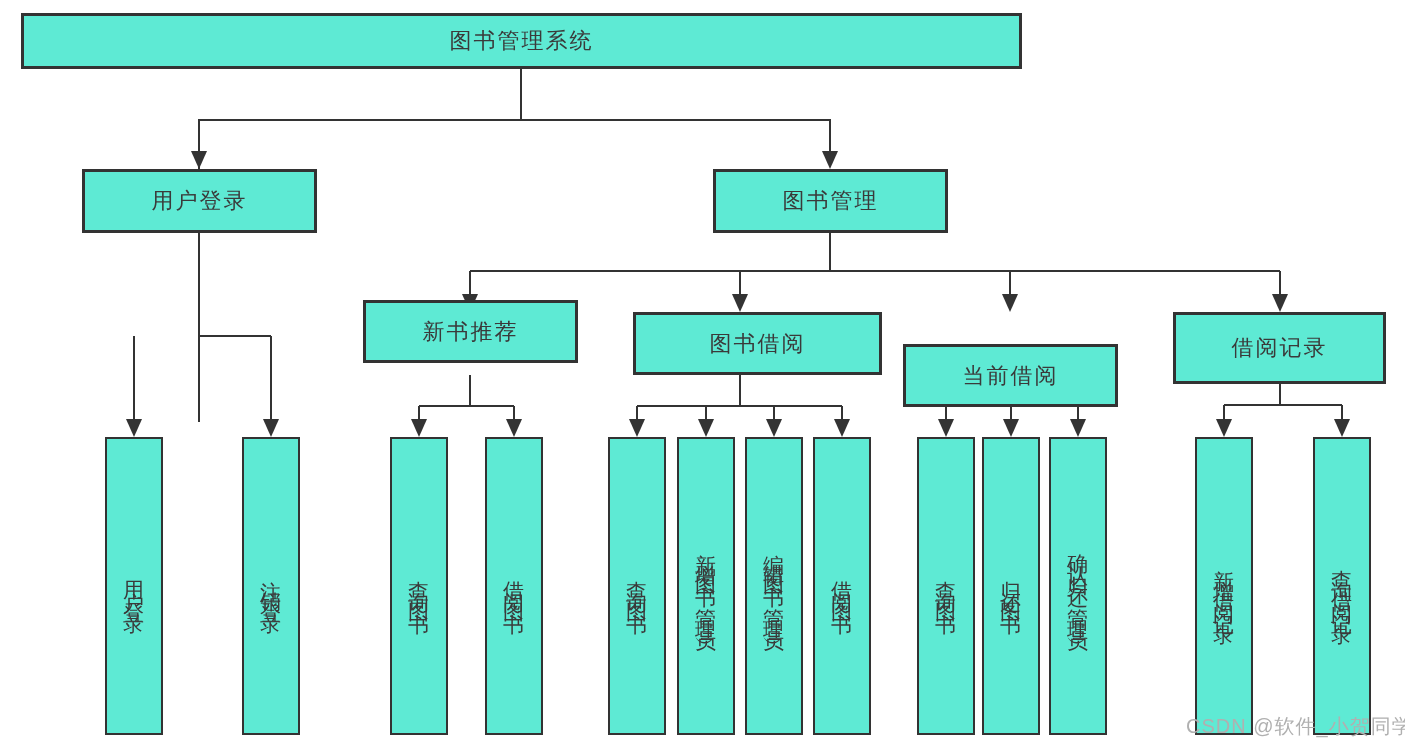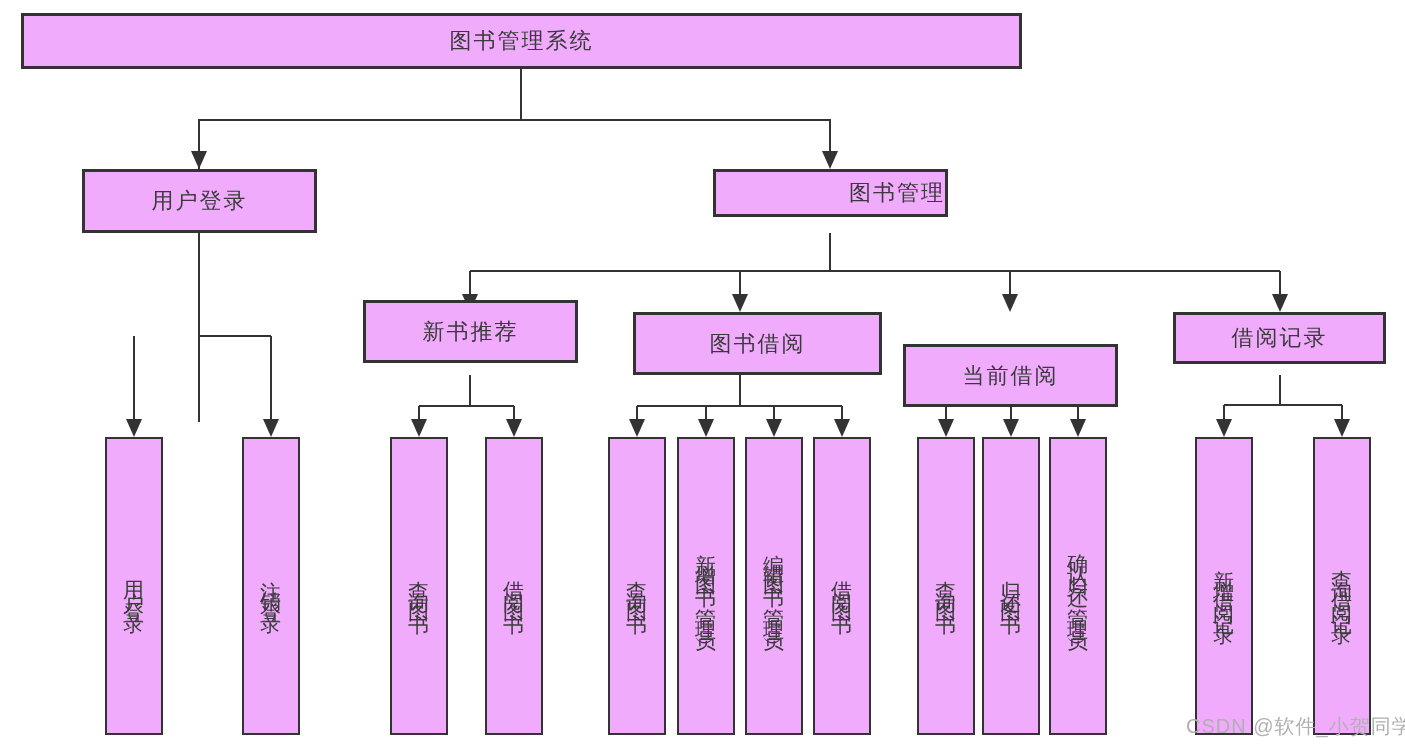--- a/index.html
+++ b/index.html
@@ -12,21 +12,21 @@
     overflow: hidden;
   }
   #wires {
     position: absolute;
     left: 0; top: 0;
     width: 1405px; height: 747px;
   }
   .node {
     position: absolute;
     box-sizing: border-box;
-    background: #f0abfc;
+    background: #5eead4;
     border: 3px solid #333333;
     color: #3a3a3a;
     display: flex;
     align-items: center;
     justify-content: center;
   }
   .hbox {
     font-size: 22px;
     letter-spacing: 2px;
     font-weight: 400;
@@ -100,34 +100,34 @@
     </g>
   </svg>
 
   <div class="node hbox" style="left:21px; top:13px; width:1001px; height:56px;">
     <span>图书管理系统</span>
   </div>
 
   <div class="node hbox" style="left:82px; top:169px; width:235px; height:64px;">
     <span>用户登录</span>
   </div>
-  <div class="node hbox" style="left:713px; top:169px; width:235px; height:48px;justify-content:flex-end;">
+  <div class="node hbox" style="left:713px; top:169px; width:235px; height:64px;">
     <span>图书管理</span>
   </div>
 
   <div class="node hbox" style="left:363px; top:300px; width:215px; height:63px;">
     <span>新书推荐</span>
   </div>
   <div class="node hbox" style="left:633px; top:312px; width:249px; height:63px;">
     <span>图书借阅</span>
   </div>
   <div class="node hbox" style="left:903px; top:312px; width:215px; height:63px;margin-top:32px;">
     <span>当前借阅</span>
   </div>
-  <div class="node hbox" style="left:1173px; top:312px; width:213px; height:52px;">
+  <div class="node hbox" style="left:1173px; top:312px; width:213px; height:72px;">
     <span>借阅记录</span>
   </div>
 
   <div class="node vbox" style="left:105px;">
     <span class="vlabel">用户登录</span>
   </div>
   <div class="node vbox" style="left:242px;">
     <span class="vlabel">注销登录</span>
   </div>
 

